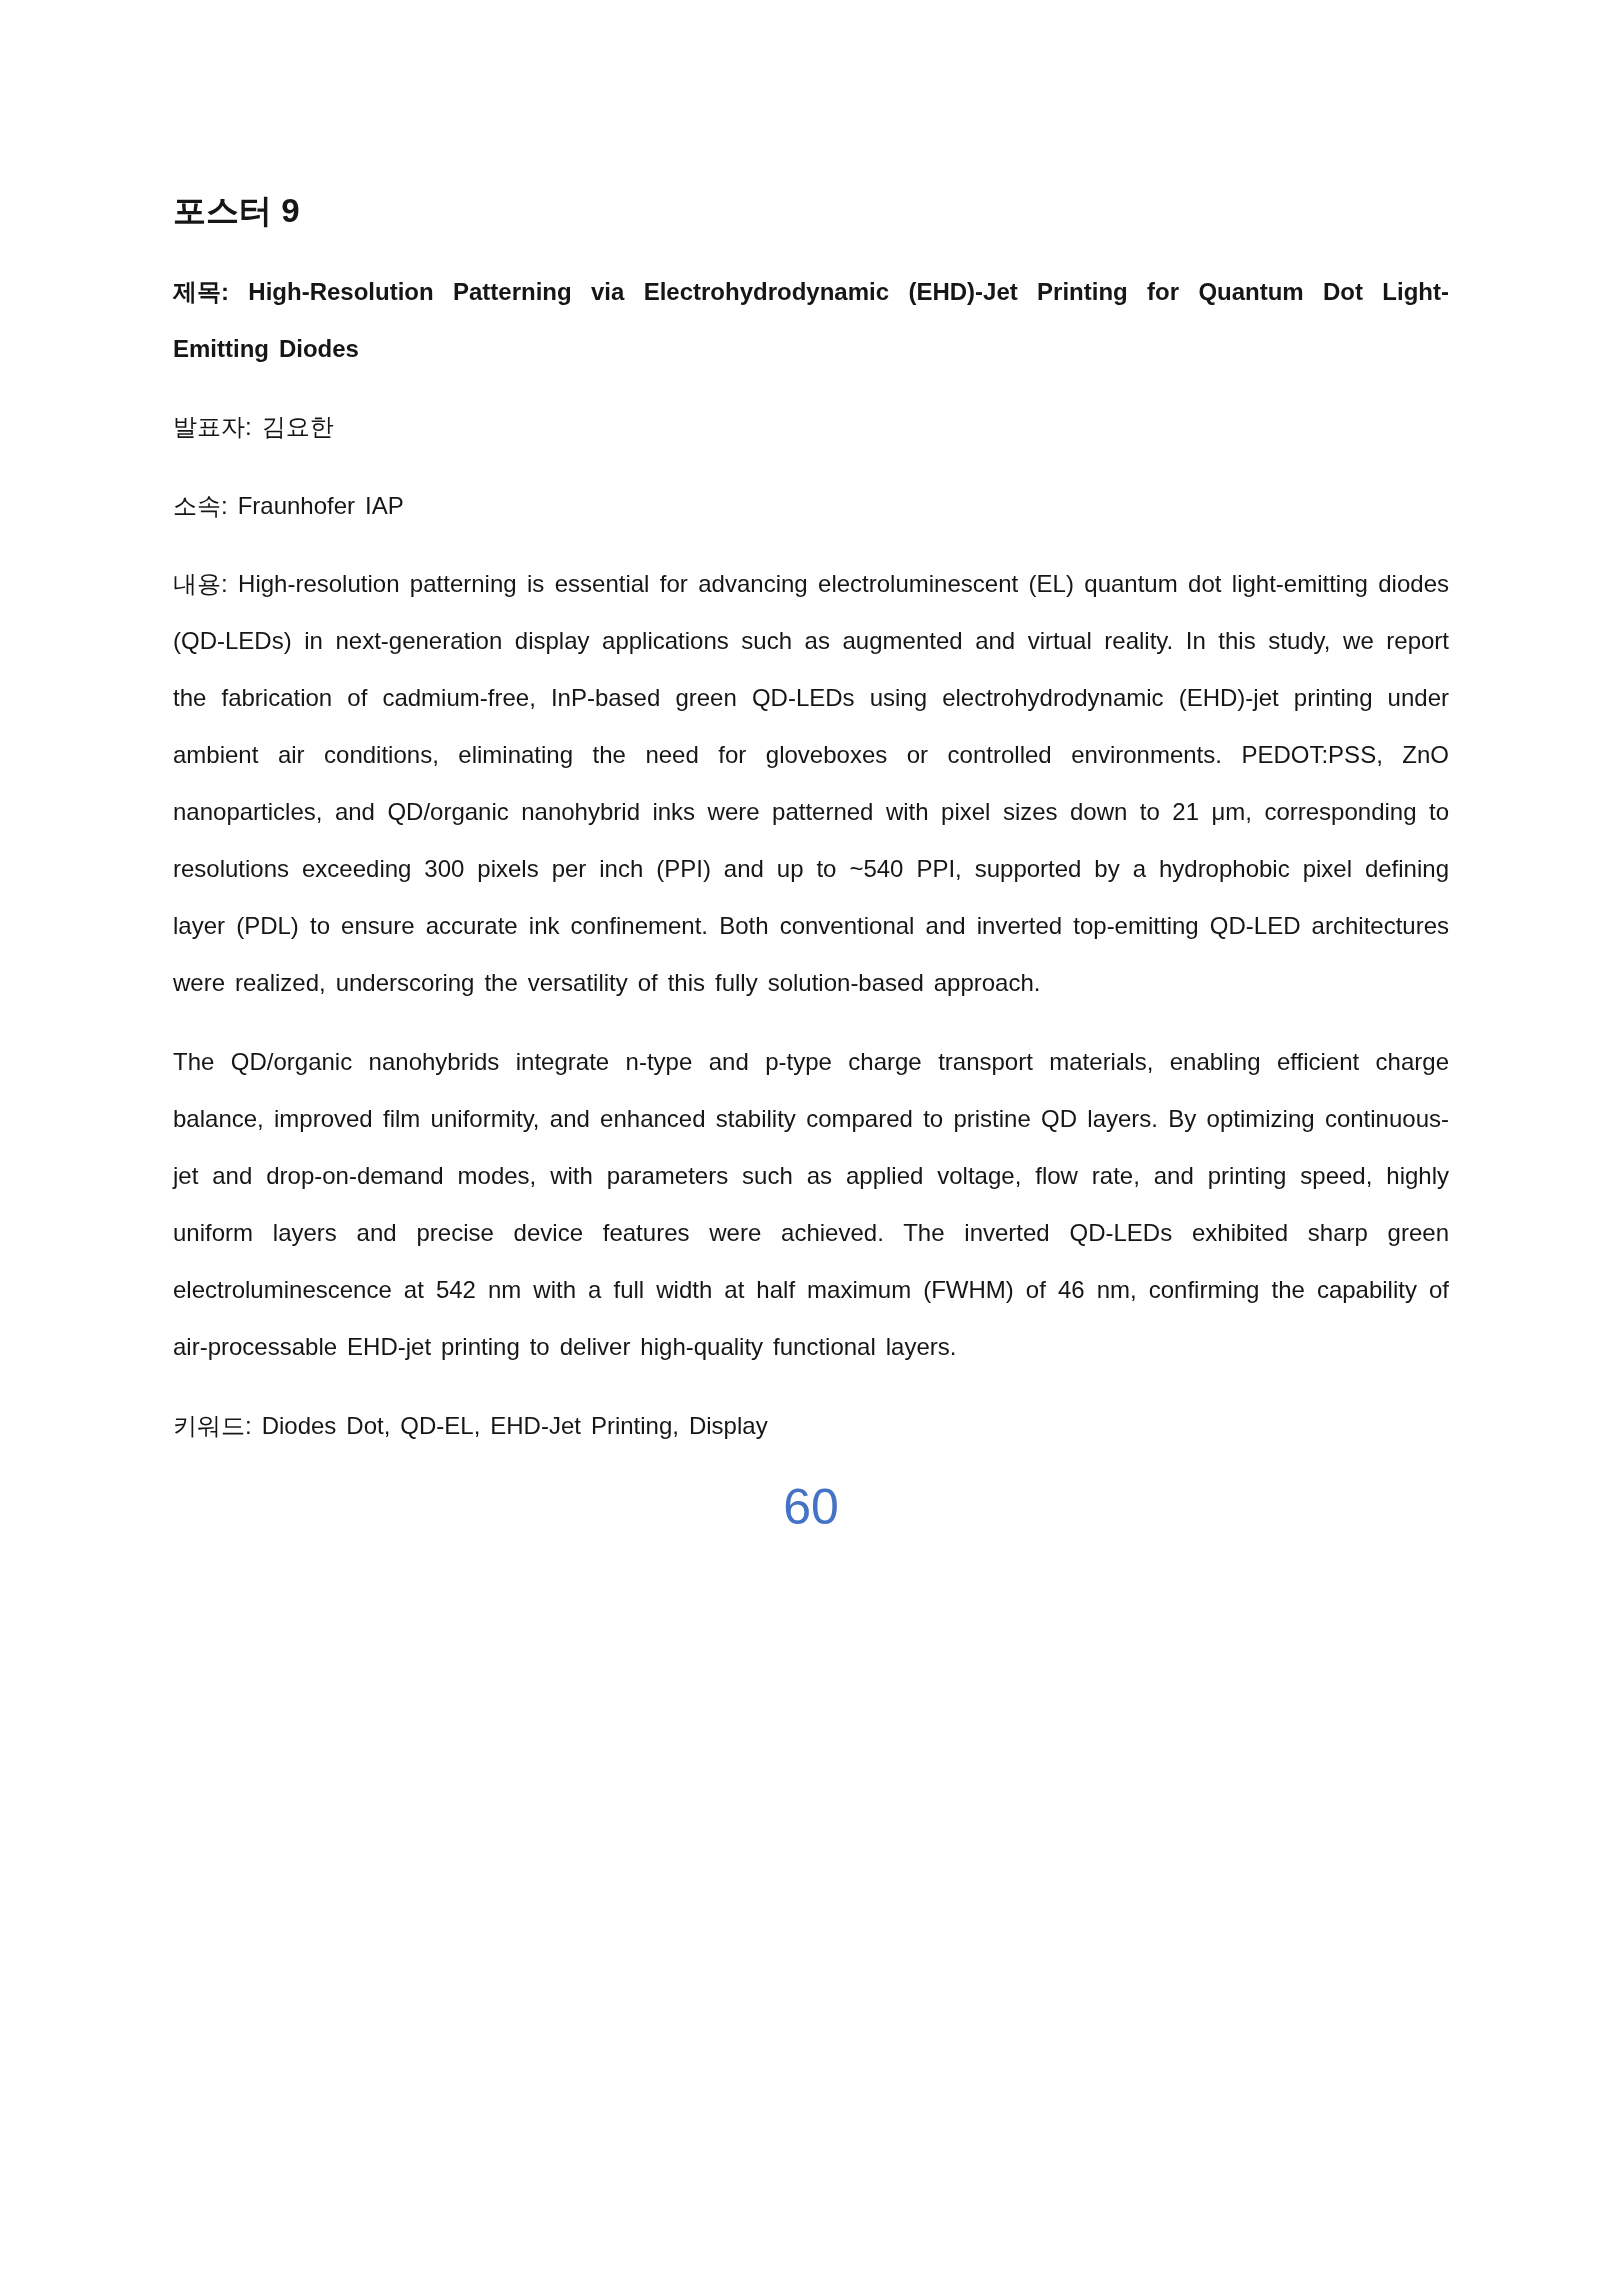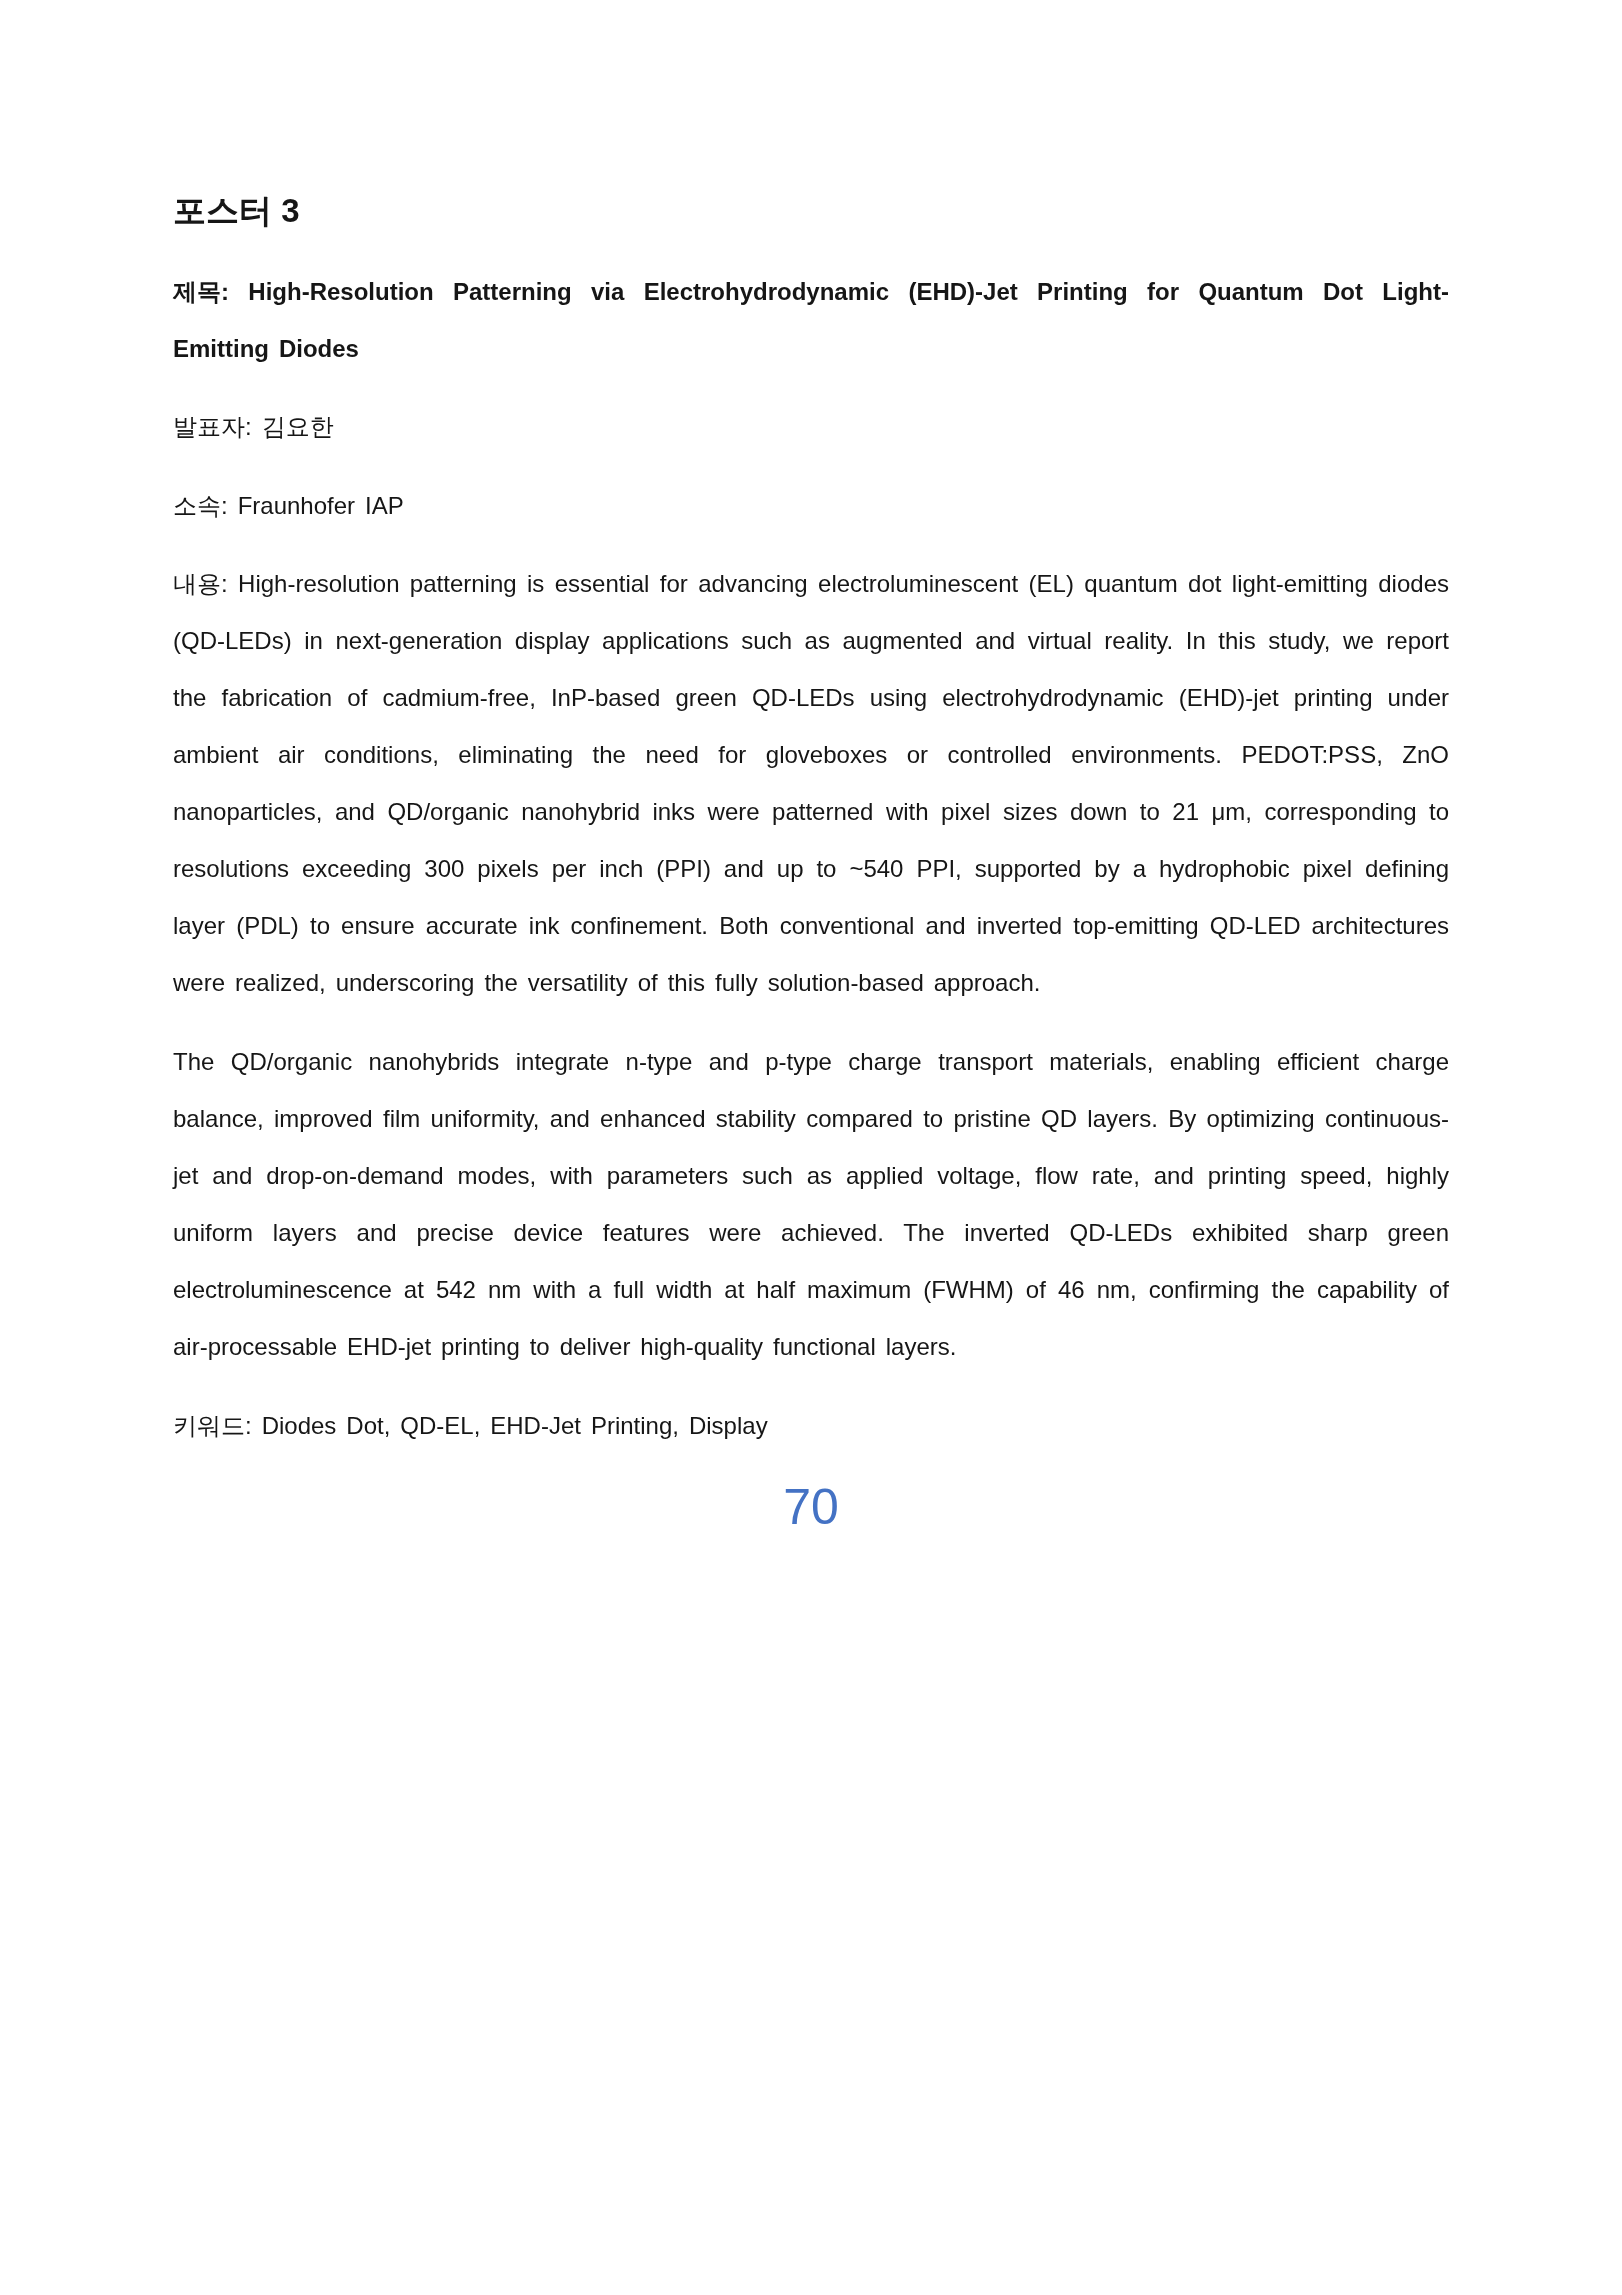--- a/index.html
+++ b/index.html
@@ -43,32 +43,32 @@
     line-height: 52px;
     color: #4472C4;
     font-weight: normal;
   }
 </style>
 </head>
 <body>
 
 <div class="page" style="background: rgb(255, 255, 255); color: rgb(22, 22, 22);">
 
-  <div class="h-poster">포스터 3</div>
+  <div class="h-poster">포스터 9</div>
 
   <p class="justified bold">제목: High-Resolution Patterning via Electrohydrodynamic (EHD)-Jet Printing for Quantum Dot Light-Emitting Diodes</p>
 
   <p>발표자: 김요한</p>
 
   <p>소속: Fraunhofer IAP</p>
 
 
   <p class="justified">내용: High-resolution patterning is essential for advancing electroluminescent (EL) quantum dot light-emitting diodes (QD-LEDs) in next-generation display applications such as augmented and virtual reality. In this study, we report the fabrication of cadmium-free, InP-based green QD-LEDs using electrohydrodynamic (EHD)-jet printing under ambient air conditions, eliminating the need for gloveboxes or controlled environments. PEDOT:PSS, ZnO nanoparticles, and QD/organic nanohybrid inks were patterned with pixel sizes down to 21 μm, corresponding to resolutions exceeding 300 pixels per inch (PPI) and up to ~540 PPI, supported by a hydrophobic pixel defining layer (PDL) to ensure accurate ink confinement. Both conventional and inverted top-emitting QD-LED architectures were realized, underscoring the versatility of this fully solution-based approach.</p>
 
   <p class="justified">The QD/organic nanohybrids integrate n-type and p-type charge transport materials, enabling efficient charge balance, improved film uniformity, and enhanced stability compared to pristine QD layers. By optimizing continuous-jet and drop-on-demand modes, with parameters such as applied voltage, flow rate, and printing speed, highly uniform layers and precise device features were achieved. The inverted QD-LEDs exhibited sharp green electroluminescence at 542 nm with a full width at half maximum (FWHM) of 46 nm, confirming the capability of air-processable EHD-jet printing to deliver high-quality functional layers.</p>
 
 
   <p>키워드: Diodes Dot, QD-EL, EHD-Jet Printing, Display</p>
 
-  <div class="page-number" style="color: rgb(68, 114, 196);">70</div>
+  <div class="page-number" style="color: rgb(68, 114, 196);">60</div>
 
 </div>
 
 
 </body></html>

